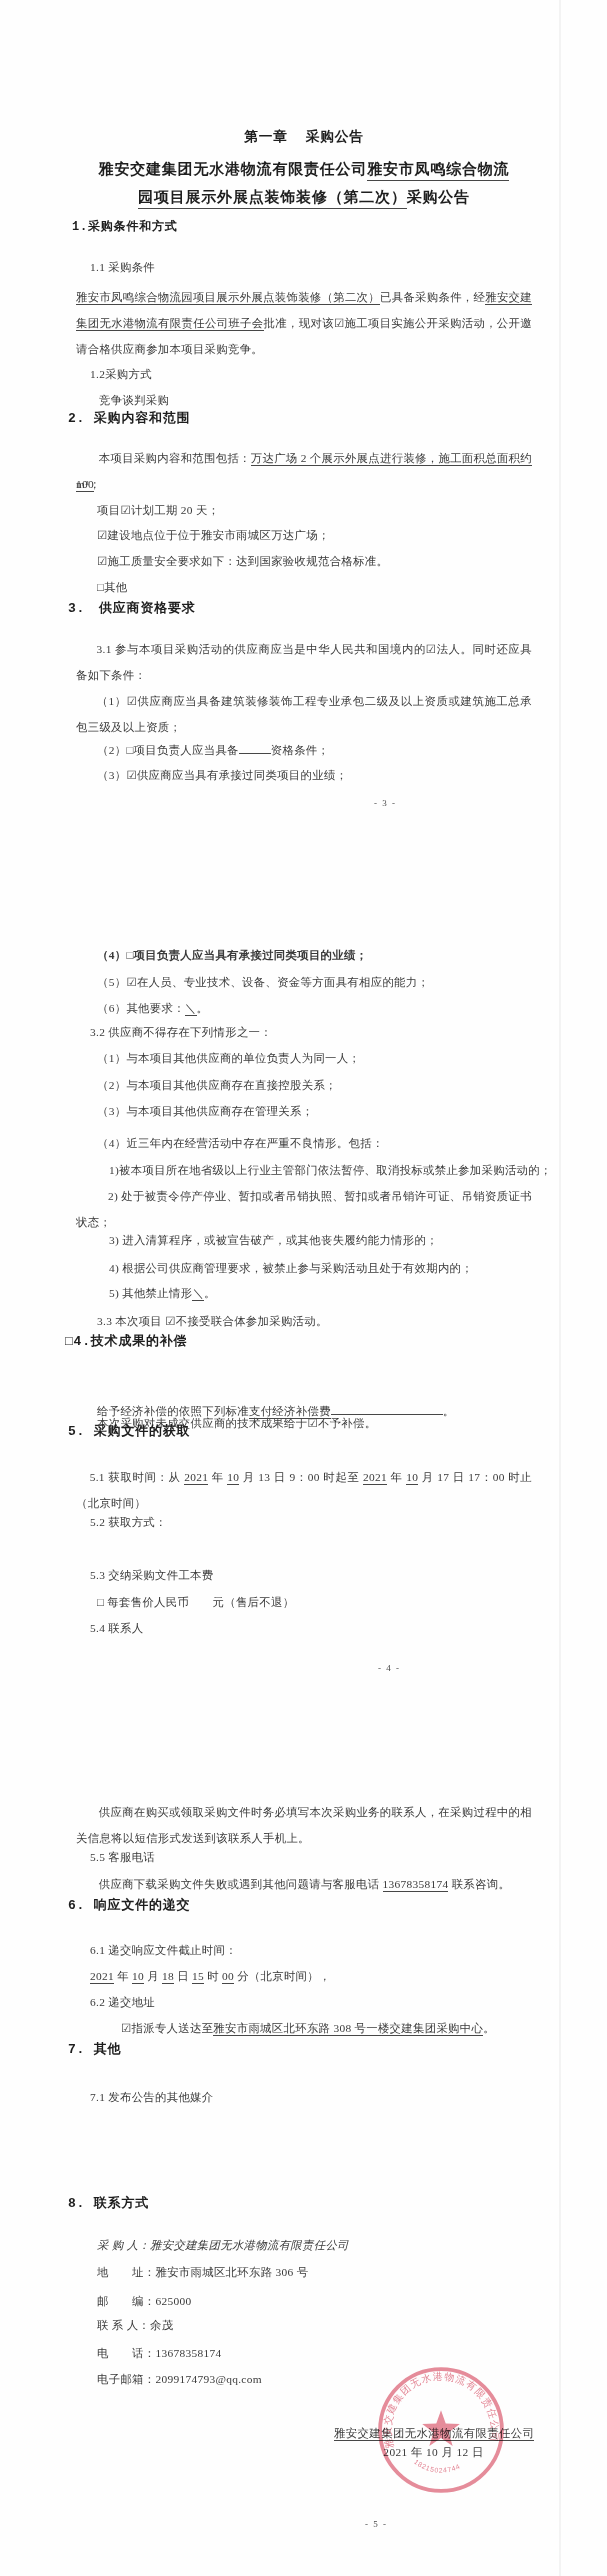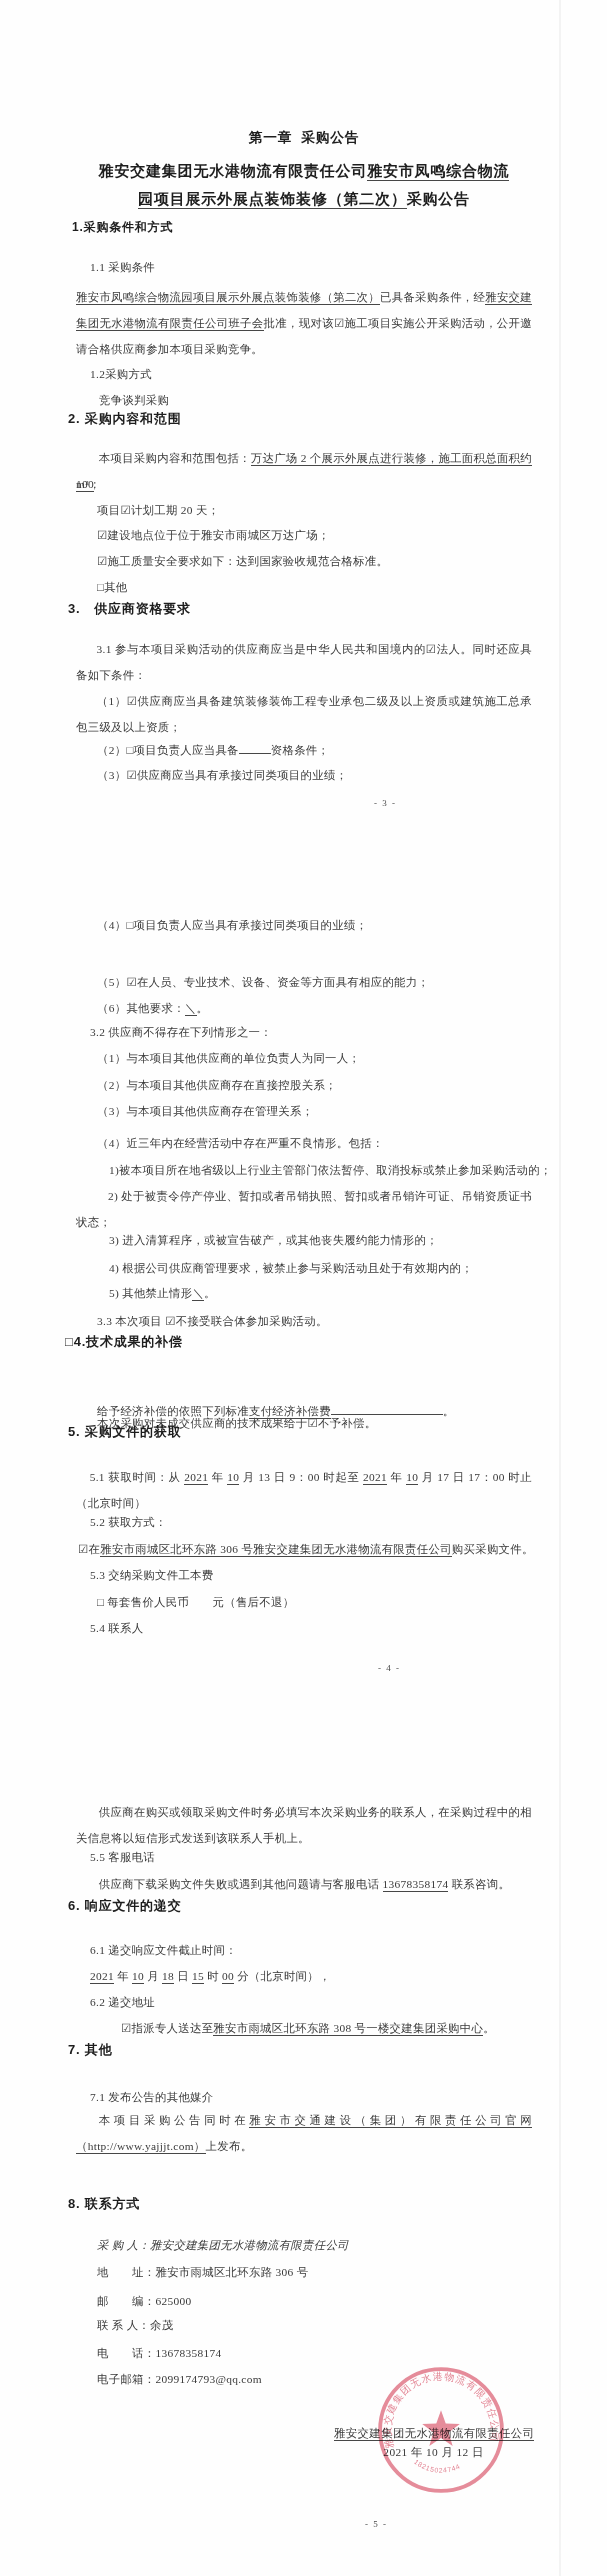--- a/index.html
+++ b/index.html
@@ -1,21 +1,21 @@
 <!DOCTYPE html>
 <html style="font-size:12px"><head>
 <meta charset="utf-8">
 <style>
   html,body{margin:0;padding:0;background:#ffffff;}
   #scan{position:relative;width:608px;height:2576px;background:#fefefe;overflow:hidden;
         font-family:"Liberation Serif","DejaVu Serif",serif;color:#3a3a3a;}
   .edge-line{position:absolute;top:0;width:2.3px;height:100%;background:#f3f3f3;}
   .b{position:absolute;font-size:11.4px;line-height:26px;letter-spacing:0.3px;white-space:nowrap;}
   .wrap{white-space:normal;text-align:justify;}
-  .h{font-family:Liberation Sans, sans-serif;font-weight:bold;color:#1e1e1e;
+  .h{font-family:Liberation Mono, monospace;font-weight:bold;color:#1e1e1e;
      font-size:13px;letter-spacing:0.8px;white-space:pre-wrap;}
   .chapter{font-size:13.7px;}
   .doctitle{font-size:15px;letter-spacing:0.8px;}
   .ctr{left:0;width:608px;text-align:center;}
   .u{border-bottom:0.8px solid #474747;padding-bottom:0.8px;}
   .blank{display:inline-block;border-bottom:0.8px solid #474747;height:1.05em;vertical-align:baseline;}
   .pgnum{font-size:9px;color:#4a4a4a;letter-spacing:1.5px;}
   .in12{text-indent:1.2em;}
   .in18{text-indent:1.8em;}
   .in2{text-indent:2em;}
@@ -50,21 +50,21 @@
   <div class="b" style="top:548px;left:97px;">☑施工质量安全要求如下：达到国家验收规范合格标准。</div>
   <div class="b" style="top:574px;left:97px;">□其他</div>
 
   <div class="b h" style="top:596px;left:68px;">3.　供应商资格要求</div>
   <div class="b wrap in18" style="top:636px;left:76px;width:456px;">3.1 参与本项目采购活动的供应商应当是中华人民共和国境内的☑法人。同时还应具备如下条件：</div>
   <div class="b wrap in18" style="top:688px;left:76px;width:456px;">（1）☑供应商应当具备建筑装修装饰工程专业承包二级及以上资质或建筑施工总承包三级及以上资质；</div>
   <div class="b" style="top:737px;left:97px;"><span>（2）□项目负责人应当具备</span><span class="blank" style="width:32px;"></span><span>资格条件；</span></div>
   <div class="b" style="top:762px;left:97px;">（3）☑供应商应当具有承接过同类项目的业绩；</div>
   <div class="b pgnum" style="top:790px;left:374px;">- 3 -</div>
 
-  <div class="b" style="top:912px;left:97px;">（4）□项目负责人应当具有承接过同类项目的业绩；</div>
+  <div class="b" style="top:942px;left:97px;font-weight:bold;">（4）□项目负责人应当具有承接过同类项目的业绩；</div>
   <div class="b" style="top:969px;left:97px;">（5）☑在人员、专业技术、设备、资金等方面具有相应的能力；</div>
   <div class="b" style="top:995px;left:97px;"><span>（6）其他要求：</span><span class="u">＼</span><span>。</span></div>
   <div class="b" style="top:1019px;left:90px;">3.2 供应商不得存在下列情形之一：</div>
   <div class="b" style="top:1045px;left:97px;">（1）与本项目其他供应商的单位负责人为同一人；</div>
   <div class="b" style="top:1072px;left:97px;">（2）与本项目其他供应商存在直接控股关系；</div>
   <div class="b" style="top:1098px;left:97px;">（3）与本项目其他供应商存在管理关系；</div>
   <div class="b" style="top:1130px;left:97px;">（4）近三年内在经营活动中存在严重不良情形。包括：</div>
   <div class="b" style="top:1157px;left:109px;">1)被本项目所在地省级以上行业主管部门依法暂停、取消投标或禁止参加采购活动的；</div>
   <div class="b wrap in28" style="top:1183px;left:76px;width:456px;">2) 处于被责令停产停业、暂扣或者吊销执照、暂扣或者吊销许可证、吊销资质证书状态；</div>
   <div class="b" style="top:1227px;left:109px;">3) 进入清算程序，或被宣告破产，或其他丧失履约能力情形的；</div>
@@ -72,39 +72,37 @@
   <div class="b" style="top:1280px;left:109px;"><span>5) 其他禁止情形</span><span class="u">＼</span><span>。</span></div>
   <div class="b" style="top:1308px;left:97px;">3.3 本次项目 ☑不接受联合体参加采购活动。</div>
 
   <div class="b h" style="top:1329px;left:65px;">□4.技术成果的补偿</div>
   <div class="b" style="top:1372px;left:97px;margin-top:38px;">本次采购对未成交供应商的技术成果给于☑不予补偿。</div>
   <div class="b" style="top:1398px;left:97px;"><span>给予经济补偿的依照下列标准</span><span class="u">支付经济补偿费</span><span class="blank" style="width:112px;"></span><span>。</span></div>
 
   <div class="b h" style="top:1419px;left:68px;">5. 采购文件的获取</div>
   <div class="b wrap in12" style="top:1464px;left:76px;width:456px;"><span>5.1 获取时间：从 </span><span class="u">2021</span><span> 年 </span><span class="u">10</span><span> 月 13 日 9：00 时起至 </span><span class="u">2021</span><span> 年 </span><span class="u">10</span><span> 月 17 日 17：00 时止（北京时间）</span></div>
   <div class="b" style="top:1509px;left:90px;">5.2 获取方式：</div>
-  <div class="b" style="top:1536px;left:78px;"><span>☑在</span><span class="u">雅安市雨城区北环东路 306 号雅安交建集团无水港物流有限责任公司</span><span>购买采购文件。</span></div>
   <div class="b" style="top:1562px;left:90px;">5.3 交纳采购文件工本费</div>
   <div class="b" style="top:1589px;left:97px;">□ 每套售价人民币　　元（售后不退）</div>
   <div class="b" style="top:1615px;left:90px;">5.4 联系人</div>
   <div class="b pgnum" style="top:1655px;left:378px;">- 4 -</div>
 
   <div class="b wrap in2" style="top:1799px;left:76px;width:456px;">供应商在购买或领取采购文件时务必填写本次采购业务的联系人，在采购过程中的相关信息将以短信形式发送到该联系人手机上。</div>
   <div class="b" style="top:1844px;left:90px;">5.5 客服电话</div>
   <div class="b in2" style="top:1871px;left:76px;"><span>供应商下载采购文件失败或遇到其他问题请与客服电话 </span><span class="u">13678358174</span><span> 联系咨询。</span></div>
 
   <div class="b h" style="top:1893px;left:68px;">6. 响应文件的递交</div>
   <div class="b" style="top:1937px;left:90px;">6.1 递交响应文件截止时间：</div>
   <div class="b" style="top:1963px;left:90px;"><span class="u">2021</span><span> 年 </span><span class="u">10</span><span> 月 </span><span class="u">18</span><span> 日 </span><span class="u">15</span><span> 时 </span><span class="u">00</span><span> 分（北京时间），</span></div>
   <div class="b" style="top:1989px;left:90px;">6.2 递交地址</div>
   <div class="b" style="top:2015px;left:85px;margin-left:36px;"><span>☑指派专人送达至</span><span class="u">雅安市雨城区北环东路 308 号一楼交建集团采购中心</span><span>。</span></div>
 
   <div class="b h" style="top:2037px;left:68px;">7. 其他</div>
   <div class="b" style="top:2084px;left:90px;">7.1 发布公告的其他媒介</div>
-  <div class="b wrap in2" style="top:2107px;left:76px;width:456px;"><span>本项目采购公告同时在</span><span class="u">雅安市交通建设（集团）有限责任公司官网（http://www.yajjjt.com）</span><span>上发布。</span></div>
 
   <div class="b h" style="top:2191px;left:68px;">8. 联系方式</div>
   <div class="b" style="top:2232px;left:97px;font-style:italic;">采 购 人：雅安交建集团无水港物流有限责任公司</div>
   <div class="b" style="top:2259px;left:97px;">地　　址：雅安市雨城区北环东路 306 号</div>
   <div class="b" style="top:2288px;left:97px;">邮　　编：625000</div>
   <div class="b" style="top:2312px;left:97px;">联 系 人：余茂</div>
   <div class="b" style="top:2340px;left:97px;">电　　话：13678358174</div>
   <div class="b" style="top:2366px;left:97px;">电子邮箱：2099174793@qq.com</div>
 
   <div class="b sig" style="top:2420px;left:334px;"><span class="u">雅安交建集团无水港物流有限责任公司</span></div>

